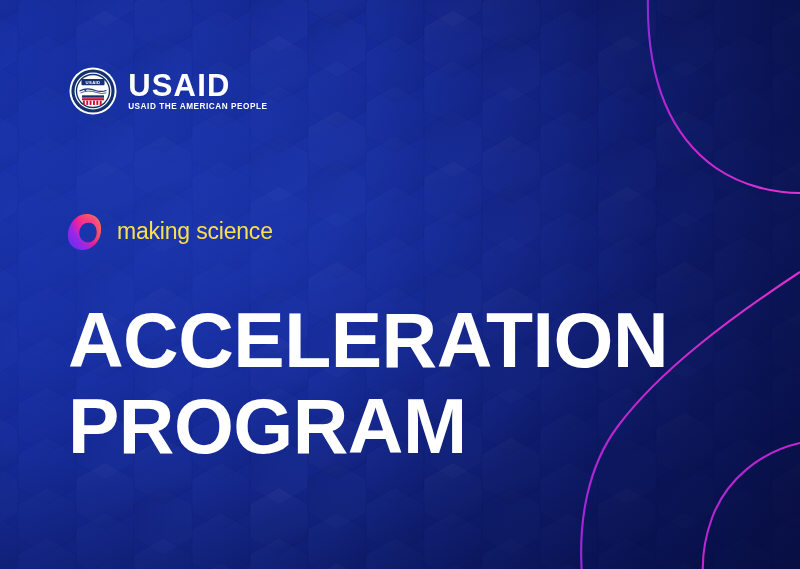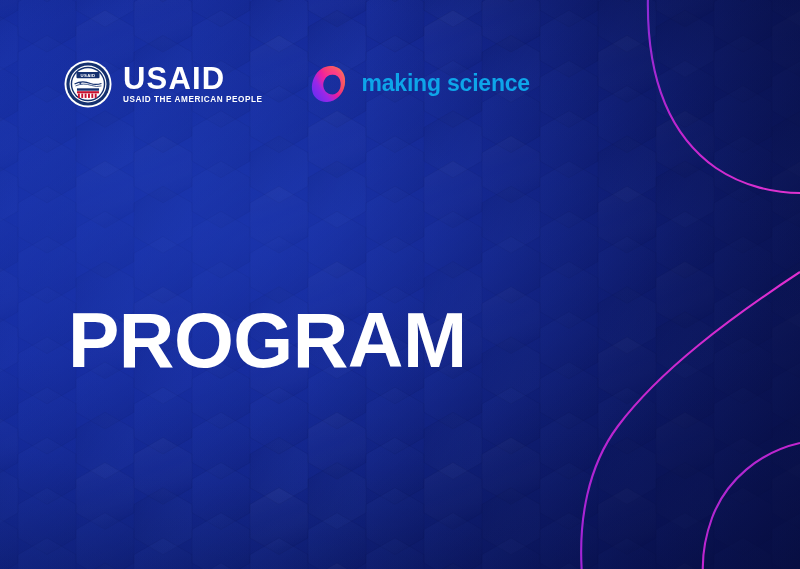--- a/index.html
+++ b/index.html
@@ -46,25 +46,26 @@
 
   .curves {
     position: absolute;
     inset: 0;
   }
   .curves svg { display: block; width: 800px; height: 569px; }
 
   
   .logo-row {
     position: absolute;
-    top: 60px;
+    top: 67px;
     left: 64px;
     display: flex;
     align-items: center;
-    gap: 46px;
+    gap: 97px;
+    flex-direction: column;
   }
   .usaid-lockup {
     display: flex;
     align-items: center;
     gap: 11px;
   }
   .usaid-seal { width: 48px; height: 48px; display: block; }
   .usaid-words { display: flex; flex-direction: column; gap: 2px; }
   .usaid-name {
     color: #ffffff;
@@ -83,23 +84,23 @@
   }
 
   .ms-lockup {
     display: flex;
     align-items: center;
     gap: 13px;
   }
   .ms-blob { width: 40px; height: 40px; display: block; }
   .ms-words { display: flex; flex-direction: column; gap: 1px; }
   .ms-name {
-    color: #0ea5e9;
+    color: #fde047;
     font-size: 23px;
-    font-weight: 700;
+    font-weight: 400;
     letter-spacing: -0.2px;
     line-height: 1.12;
   }
   .ms-sub {
     color: #e6e9f7;
     font-size: 15px;
     font-weight: 400;
     letter-spacing: 0.1px;
     line-height: 1.15;
   }
@@ -110,21 +111,21 @@
     left: 68px;
     top: 250px;
     color: #ffffff;
     font-size: 77px;
     font-weight: 700;
     line-height: 0.99;
     letter-spacing: -0.5px;
     text-transform: uppercase;
   }
   .headline .line { display: block; white-space: nowrap; }
-  .headline .line2 { }
+  .headline .line2 { margin-top: 10px; }
 </style>
 </head>
 <body>
 
 <div id="banner">
 
   <div class="bg-base"></div>
 
   <div class="hex-layer">
     <svg viewBox="0 0 880 649" preserveAspectRatio="xMidYMid slice" xmlns="http://www.w3.org/2000/svg">
@@ -512,16 +513,17 @@
                  M62 26 C 48 26, 38 38, 38 52 C 38 66, 48 76, 61 76 C 74 76, 82 64, 82 50
                  C 82 36, 74 26, 62 26 Z" fill="url(#blobhot)" fill-rule="evenodd"></path>
       </svg>
       <div class="ms-words">
         <div class="ms-name">making science</div>
       </div>
     </div>
   </div>
 
   <h1 class="headline">
+    <span class="line line1">ACCELERATION</span>
     <span class="line line2">PROGRAM</span>
   </h1>
 
 </div>
 
 </body></html>

